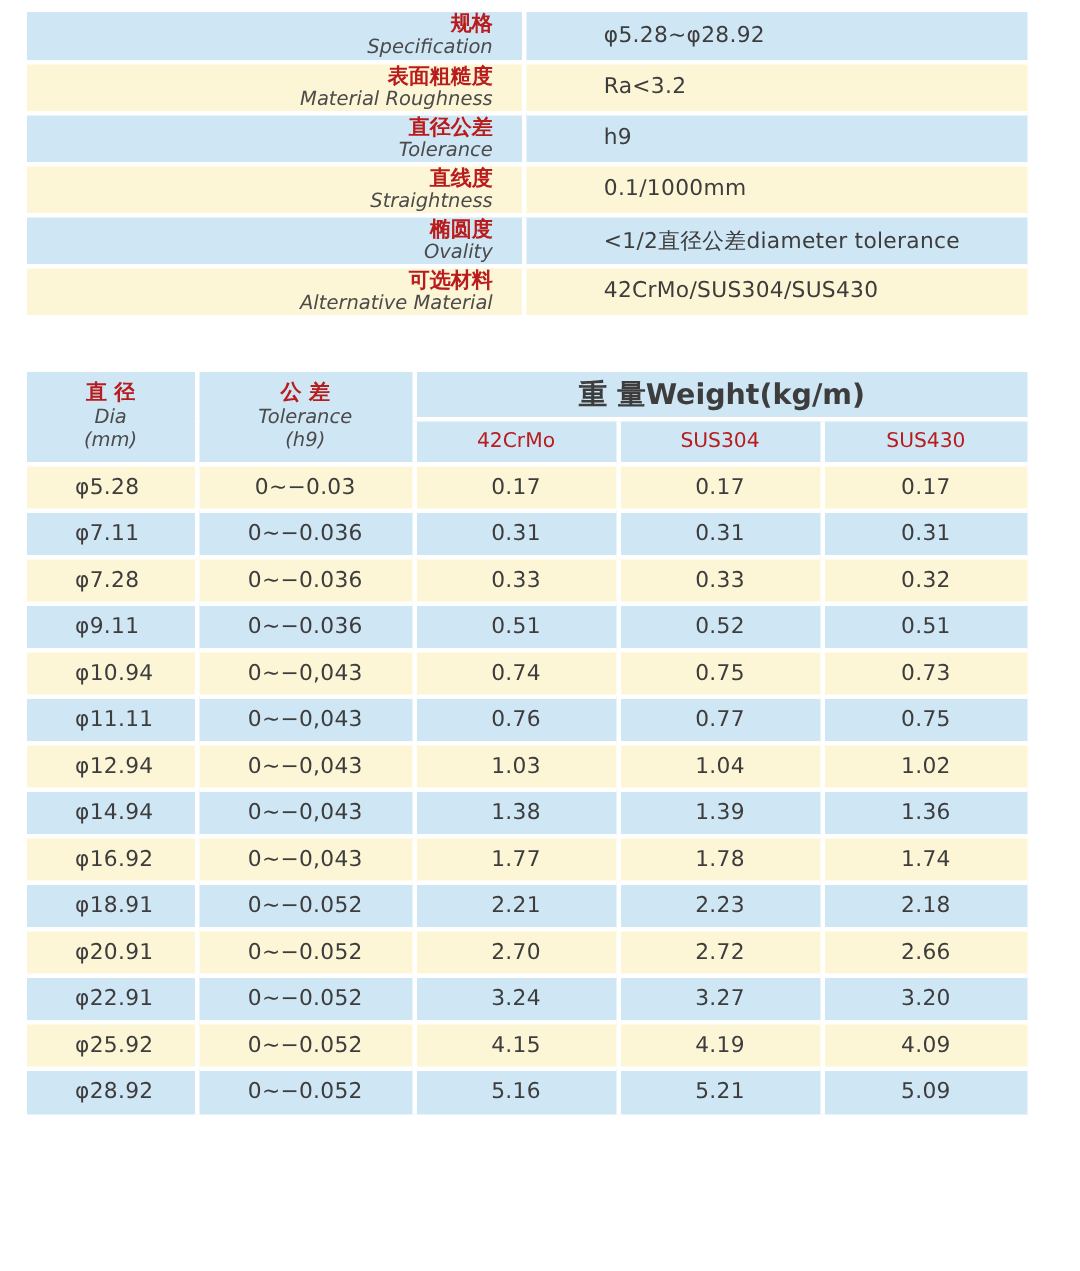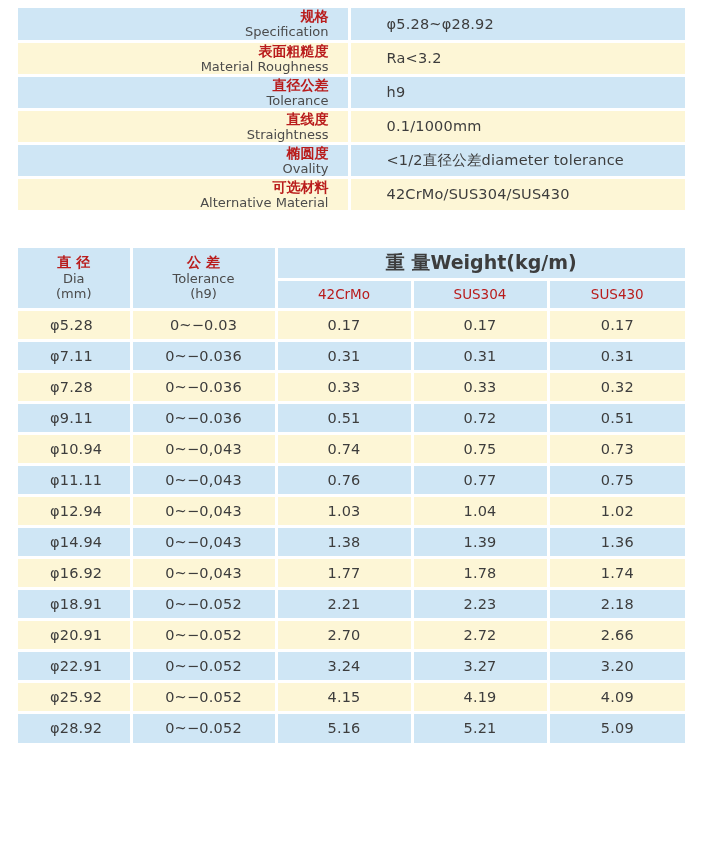--- a/index.html
+++ b/index.html
@@ -20,24 +20,24 @@
   table{border-collapse:collapse;table-layout:fixed;width:667px;}
   td,th{padding:0;font-weight:normal;vertical-align:middle;}
 
   
   .spec td{height:33px;}
   .spec tr + tr td{border-top:3px solid #fff;}
   .spec td.val{border-left:3px solid #fff;}
   .spec tr:nth-child(odd) td{background:var(--blue);}
   .spec tr:nth-child(even) td{background:var(--yellow);}
   .spec td.label{width:331px;text-align:right;padding-right:19px;}
-  .spec td.val{text-align:left;padding-left:36px;font-size:14.5px;letter-spacing:.2px;}
+  .spec td.val{text-align:left;padding-left:52px;font-size:14.5px;letter-spacing:.2px;}
 
   .zh{font-size:14px;line-height:16px;font-weight:600;color:#b91c1c;}
-  .en{font-size:13px;line-height:15px;color:var(--subtext);}
+  .en{font-size:13px;line-height:15px;color:var(--subtext);font-style:italic;}
 
   
   .wt{margin-top:38px;}
   .wt col.c1{width:113px;} .wt col.c2{width:145px;}
   .wt col.c3{width:136px;} .wt col.c4{width:136px;} .wt col.c5{width:137px;}
   .wt th{background:var(--blue);text-align:center;}
   .wt thead tr:first-child th{height:31px;}
   .wt tr.materials th{height:30px;border-top:3px solid #fff;font-size:13.5px;color:#b91c1c;}
   .wt .bl{border-left:3px solid #fff;}
   .wt .wh{font-size:19px;font-weight:600;}
@@ -146,21 +146,21 @@
           <td class="dia">φ7.28</td>
           <td class="bl">0~−0.036</td>
           <td class="bl">0.33</td>
           <td class="bl">0.33</td>
           <td class="bl">0.32</td>
         </tr>
         <tr>
           <td class="dia">φ9.11</td>
           <td class="bl">0~−0.036</td>
           <td class="bl">0.51</td>
-          <td class="bl">0.72</td>
+          <td class="bl">0.52</td>
           <td class="bl">0.51</td>
         </tr>
         <tr>
           <td class="dia">φ10.94</td>
           <td class="bl">0~−0,043</td>
           <td class="bl">0.74</td>
           <td class="bl">0.75</td>
           <td class="bl">0.73</td>
         </tr>
         <tr>

